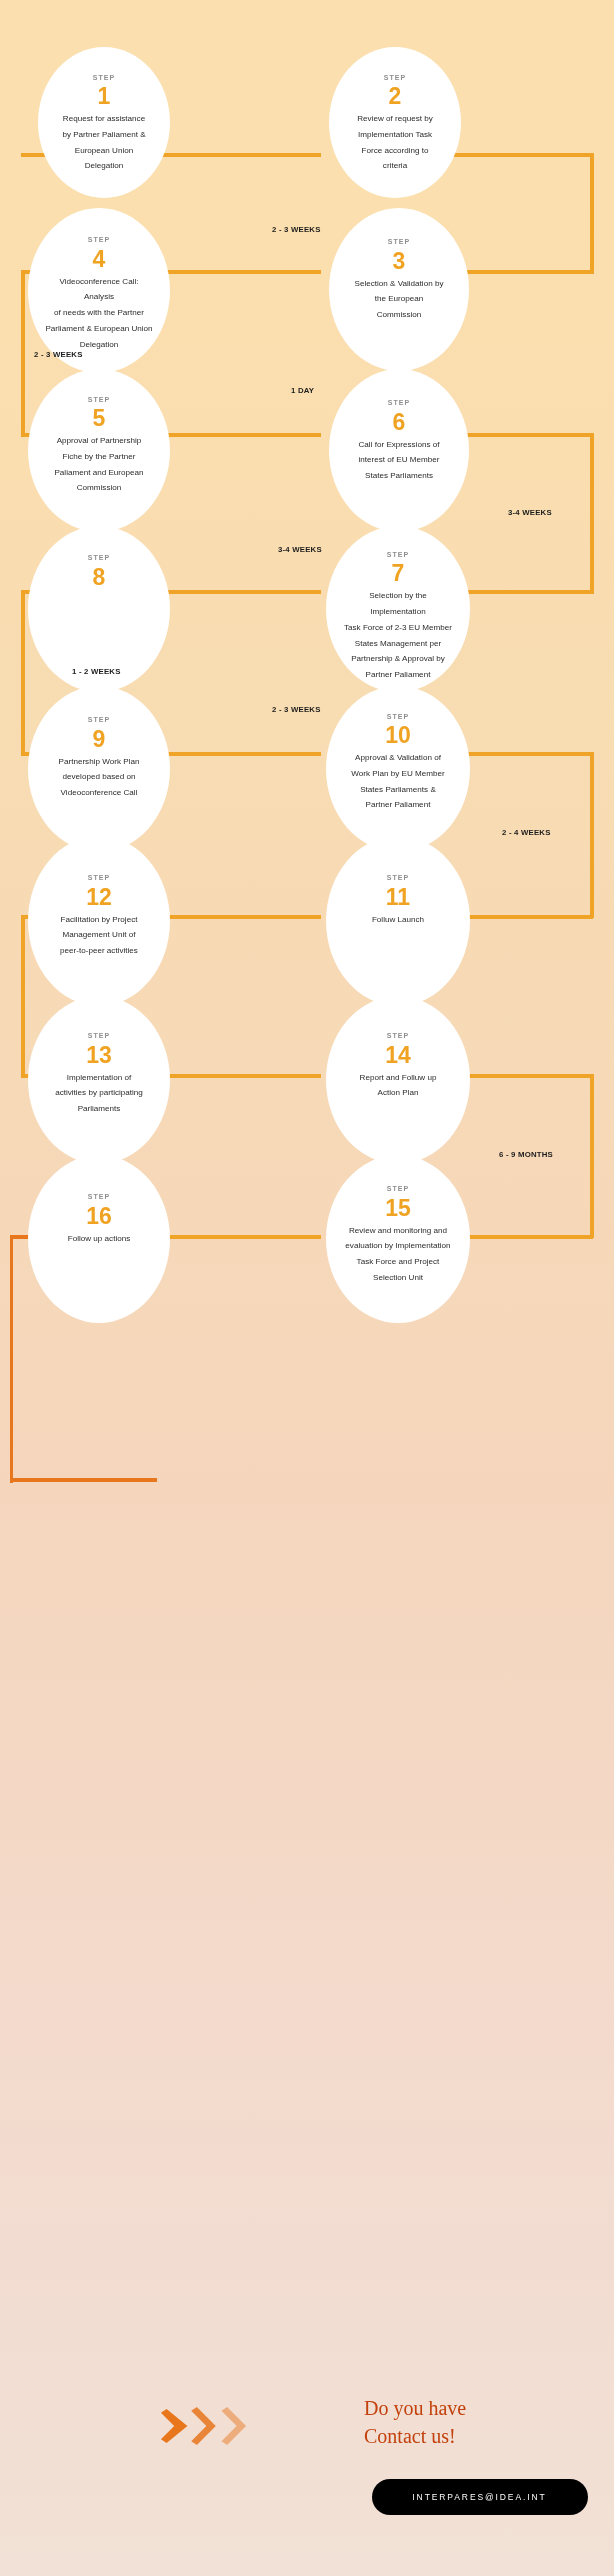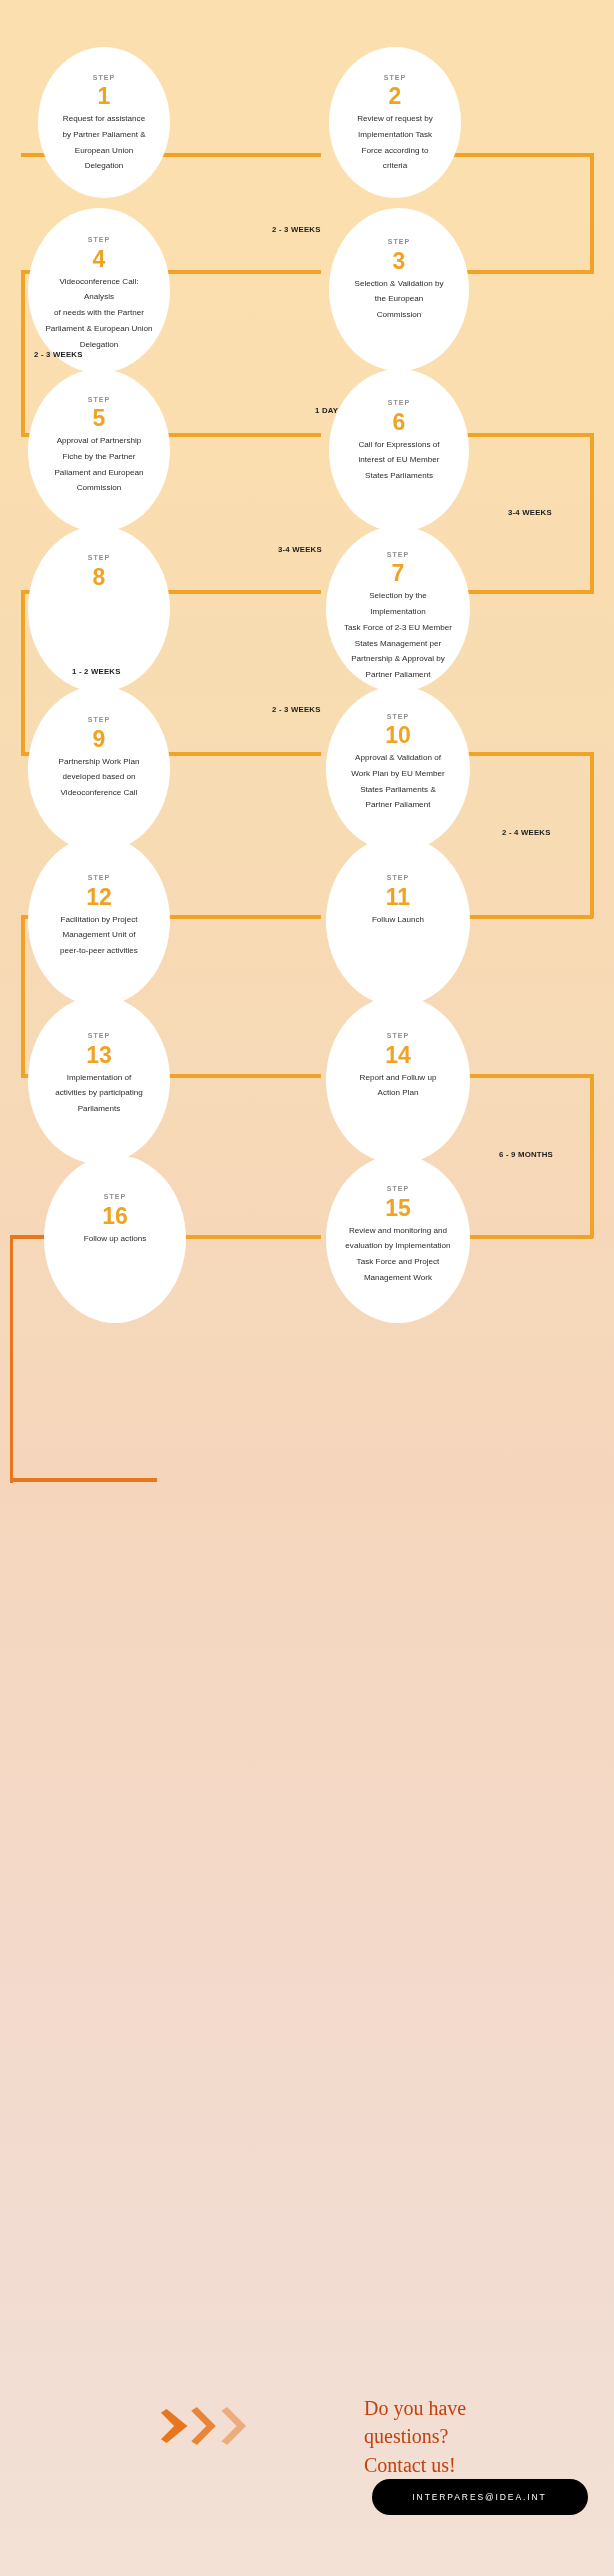--- a/index.html
+++ b/index.html
@@ -364,64 +364,63 @@
     <div class="circle-inner">
       <div class="step-word">STEP</div>
       <div class="step-num">14</div>
       <div class="step-desc">
         <div>Report and Folluw up</div>
         <div>Action Plan</div>
       </div>
     </div>
   </div>
 
-  <div class="circle" style="left:44px; top:1155px; width:142px; height:168px; padding-top:38px;">
+  <div class="circle" style="left:28px; top:1155px; width:142px; height:168px; padding-top:38px;">
     <div class="circle-inner">
       <div class="step-word">STEP</div>
       <div class="step-num">16</div>
       <div class="step-desc">
         <div>Follow up actions</div>
       </div>
     </div>
   </div>
 
   <div class="circle" style="left:326px; top:1155px; width:144px; height:168px; padding-top:30px;">
     <div class="circle-inner">
       <div class="step-word">STEP</div>
       <div class="step-num">15</div>
       <div class="step-desc">
         <div>Review and monitoring and</div>
         <div>evaluation by Implementation</div>
         <div>Task Force  and Project</div>
-        <div>Management Work</div>
+        <div>Selection Unit</div>
       </div>
     </div>
   </div>
 
   <div class="duration" style="left:272px; top:225px;">2 - 3 WEEKS</div>
 
   <div class="duration" style="left:34px; top:350px;">2 - 3 WEEKS</div>
 
-  <div class="duration" style="left:291px; top:406px;margin-left:24px;">1 DAY</div>
+  <div class="duration" style="left:291px; top:386px;">1 DAY</div>
 
   <div class="duration" style="left:508px; top:508px;">3-4 WEEKS</div>
 
   <div class="duration" style="left:278px; top:545px;">3-4 WEEKS</div>
 
   <div class="duration" style="left:34px; top:667px;margin-left:38px;">1 - 2 WEEKS</div>
 
   <div class="duration" style="left:272px; top:705px;">2 - 3 WEEKS</div>
 
   <div class="duration" style="left:502px; top:828px;">2 - 4 WEEKS</div>
 
   <div class="duration" style="left:499px; top:1150px;">6 - 9 MONTHS</div>
 
   <div class="footer-cta">
     <div>Do you have</div>
-    <div>questions?</div>
     <div>Contact us!</div>
   </div>
 
   <div class="contact-pill">
     <span>INTERPARES@IDEA.INT</span>
   </div>
 
 </div>
 
 

